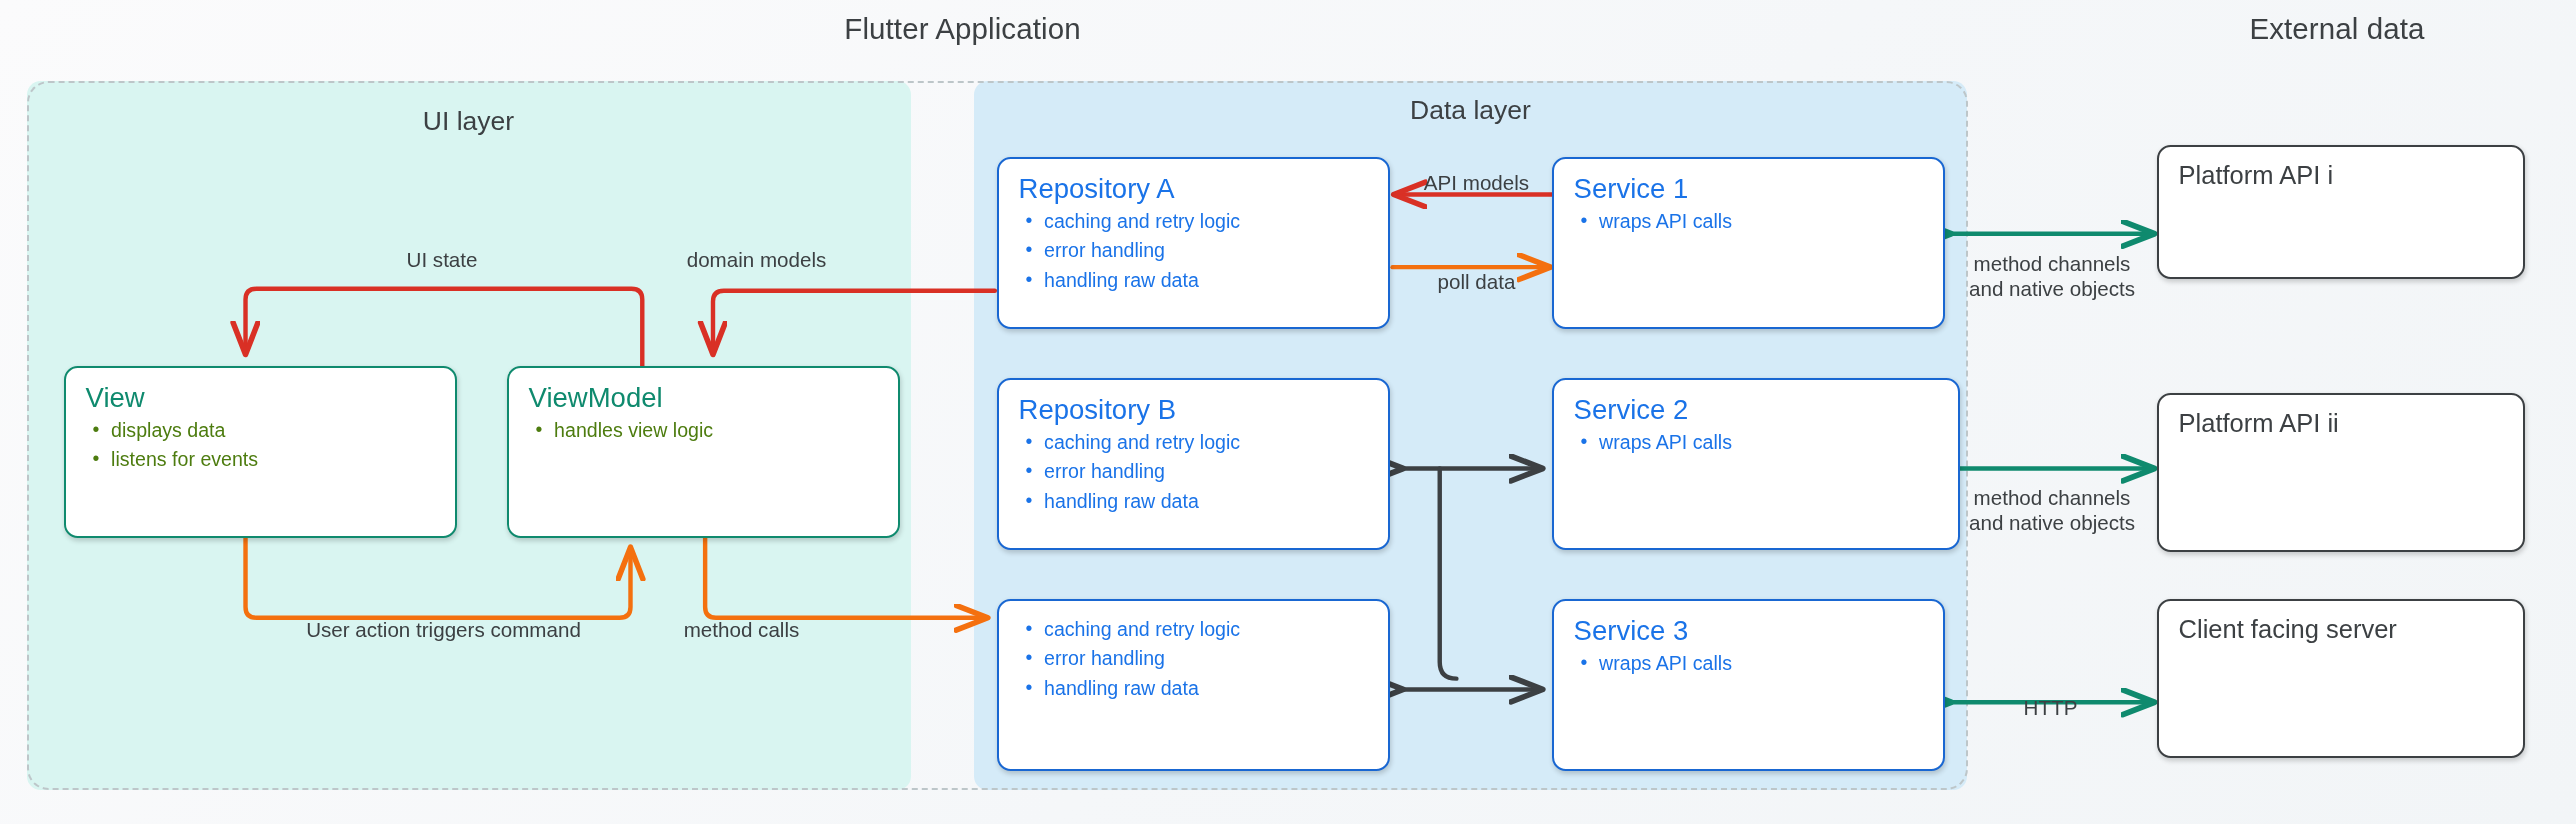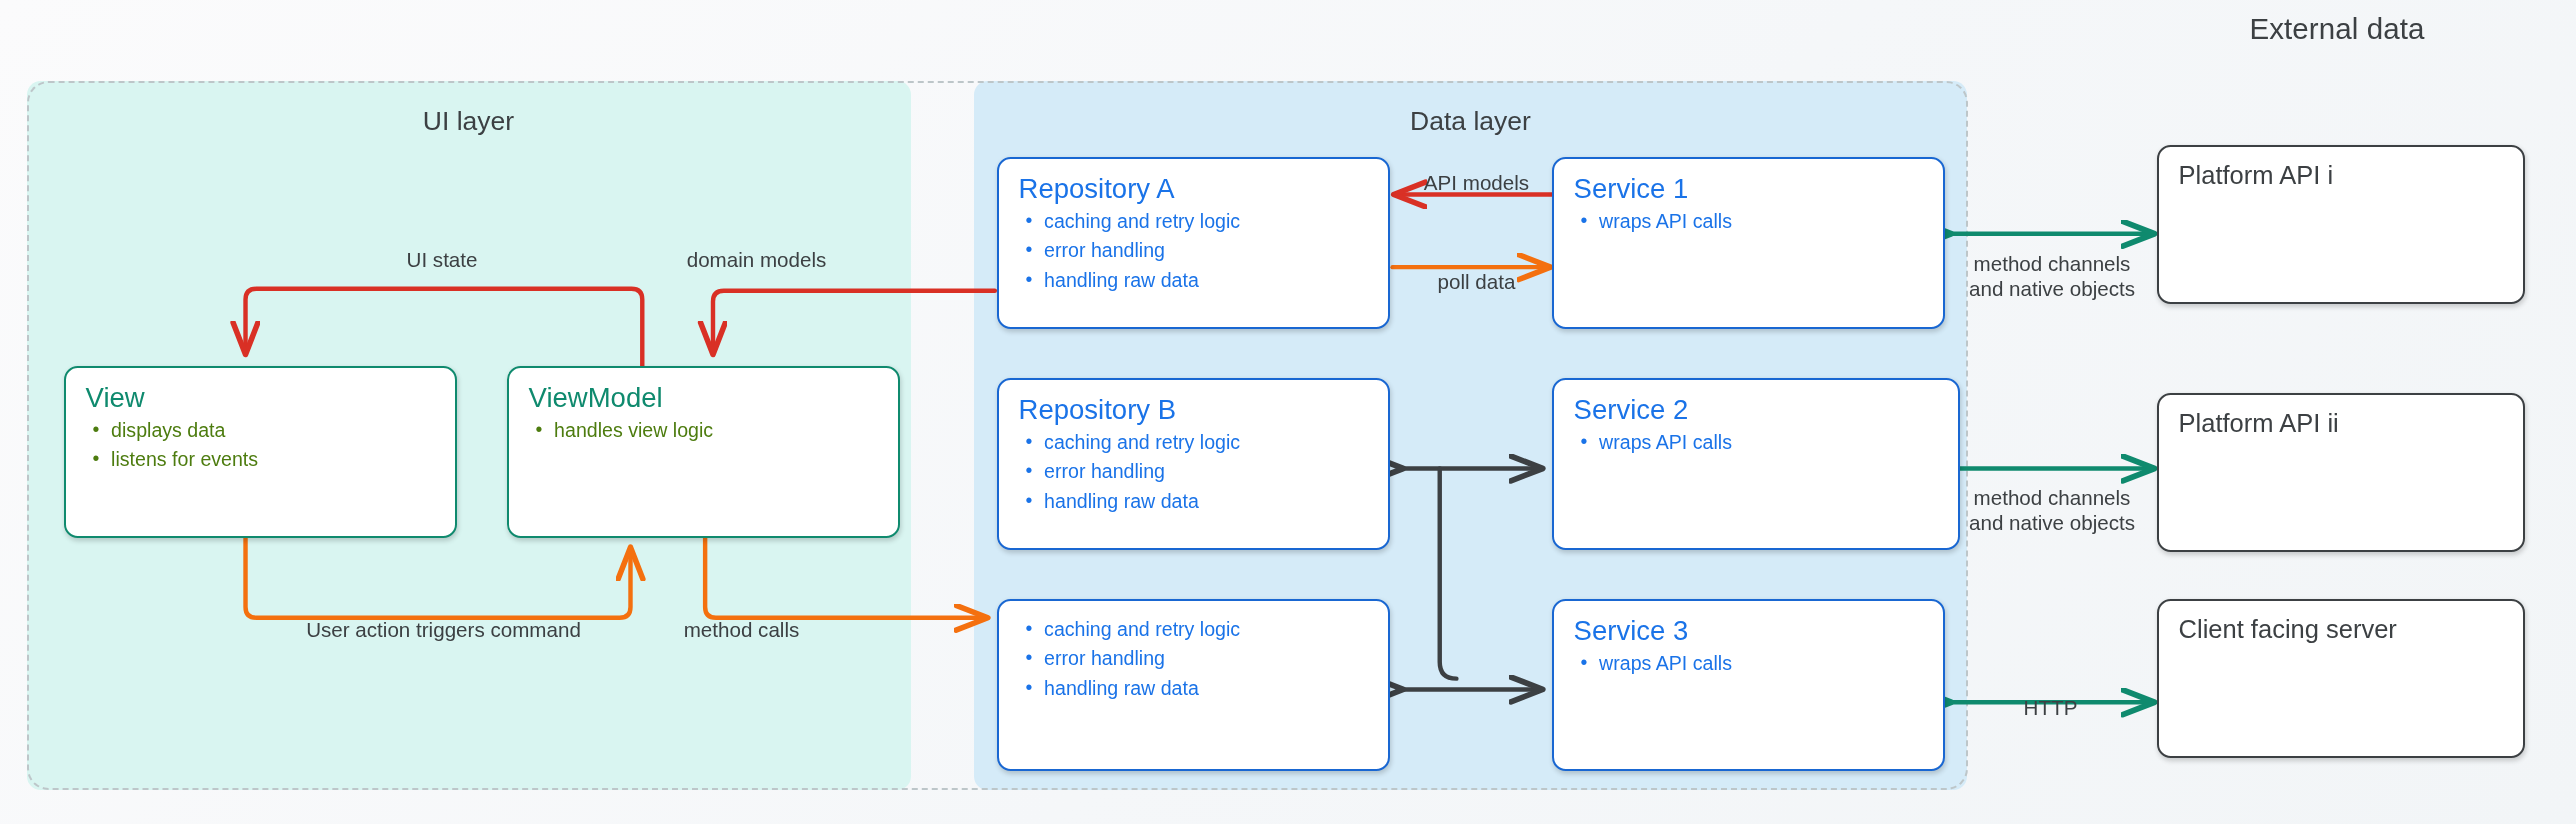--- a/index.html
+++ b/index.html
@@ -55,21 +55,21 @@
     background: #d5ebf8;
   }
   .layer-label {
     position: absolute;
     font-size: 26.5px;
     color: #3c4043;
     white-space: nowrap;
     text-align: center;
   }
   #ui-layer-label { left: 26.5px; top: 106px; width: 884px; }
-  #data-layer-label { left: 974px; top: 106px; width: 993px; }
+  #data-layer-label { left: 974px; top: 95px; width: 993px; }
 
   
   .card {
     position: absolute;
     background: #ffffff;
     border-radius: 13.7px;
     box-shadow: 1px 2.9px 4.9px rgba(0,0,0,0.18);
     padding: 13.7px 19.6px 9.8px 19.6px;
   }
   .card .card-title {
@@ -131,20 +131,21 @@
 </head>
 <body>
 
 <div id="canvas">
 
   <div class="layer-panel" id="ui-layer-panel"></div>
   <div class="layer-panel" id="data-layer-panel"></div>
 
   <div id="flutter-app-container"></div>
 
+  <div class="section-title" id="flutter-app-title">Flutter Application</div>
   <div class="section-title" id="external-data-title">External data</div>
 
   <div class="layer-label" id="ui-layer-label">UI layer</div>
   <div class="layer-label" id="data-layer-label">Data layer</div>
 
   <svg id="connectors" viewBox="0 0 2623 840" xmlns="http://www.w3.org/2000/svg">
     <defs>
       <marker id="arrow-red" markerWidth="9" markerHeight="9" refX="7.4" refY="3.2" orient="auto" markerUnits="strokeWidth">
         <path d="M0.4,0.4 L7.6,3.2 L0.4,6.0" fill="none" stroke="#d93025" stroke-width="1.25" stroke-linecap="round" stroke-linejoin="round"></path>
       </marker>
@@ -266,21 +267,21 @@
     </ul>
   </div>
 
   <div class="card blue" style="left:1552px; top:599px; width:393px; height:172px;">
     <div class="card-title">Service 3</div>
     <ul>
       <li>wraps API calls</li>
     </ul>
   </div>
 
-  <div class="card dark" style="left:2157px; top:145px; width:368px; height:159px;">
+  <div class="card dark" style="left:2157px; top:145px; width:368px; height:134px;">
     <div class="card-title">Platform API i</div>
   </div>
 
   <div class="card dark" style="left:2157px; top:393px; width:368px; height:159px;">
     <div class="card-title">Platform API ii</div>
   </div>
 
   <div class="card dark" style="left:2157px; top:599px; width:368px; height:159px;">
     <div class="card-title">Client facing server</div>
   </div>

